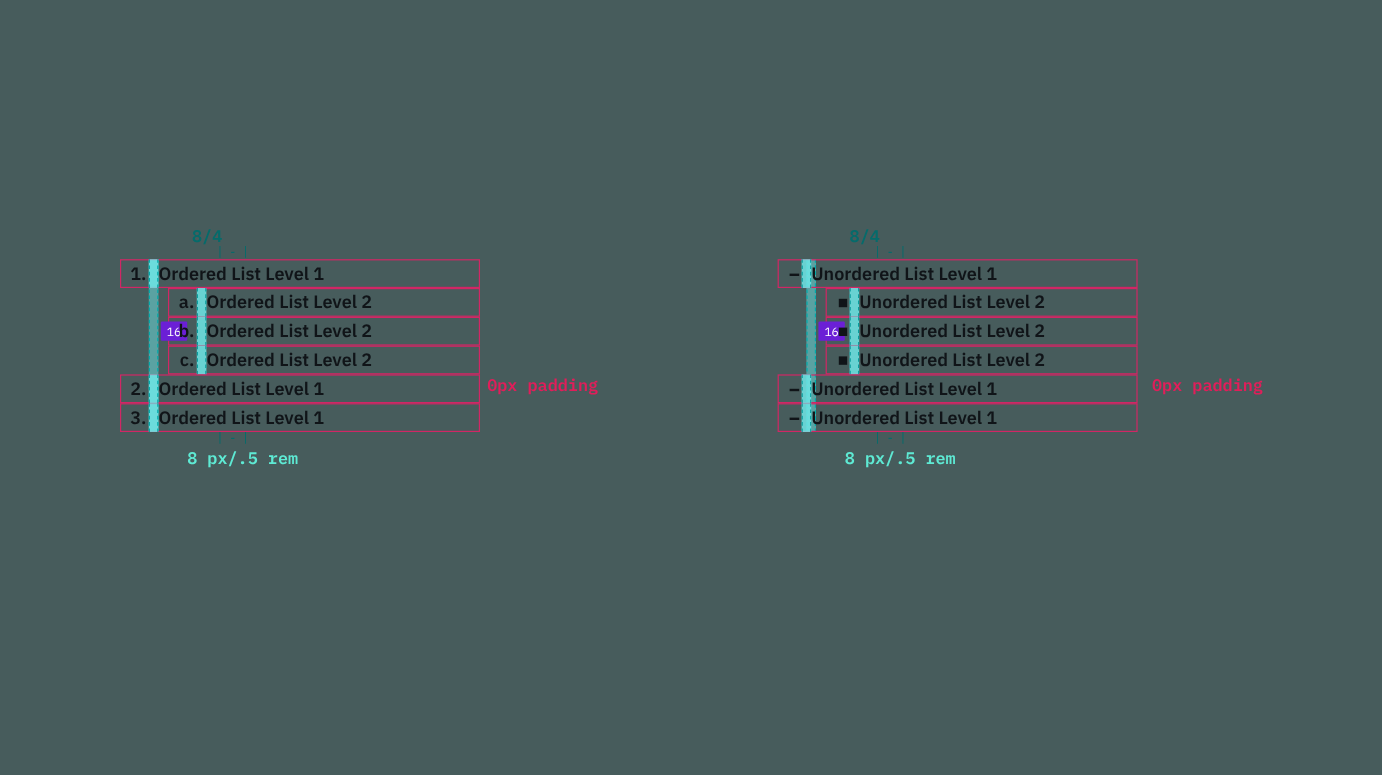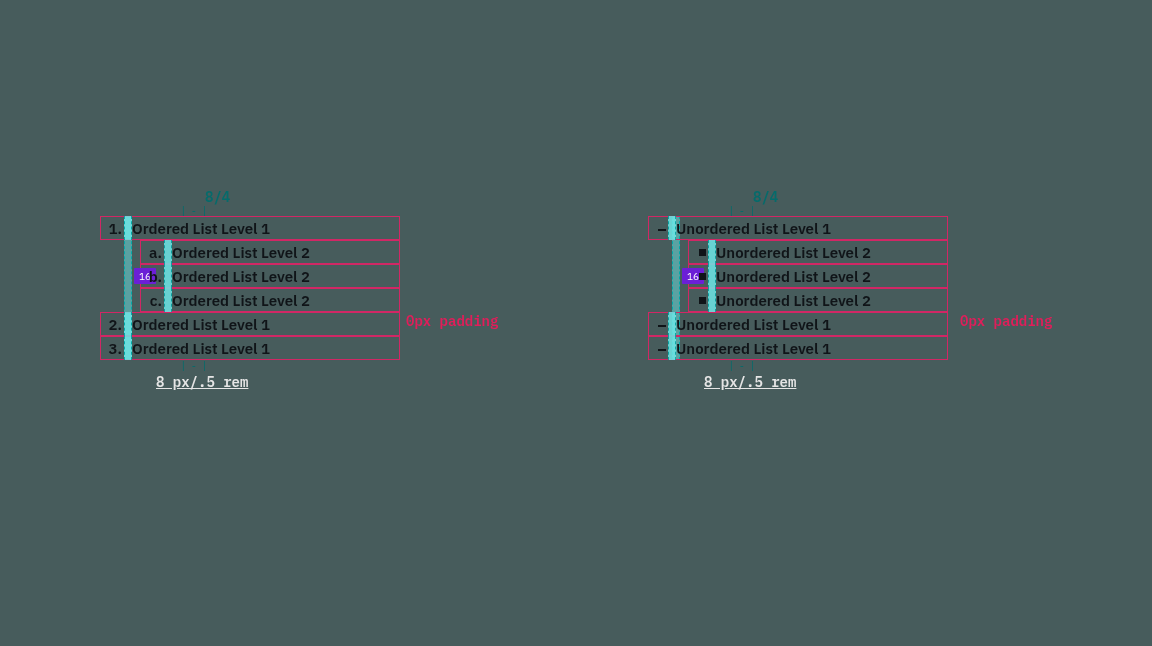--- a/index.html
+++ b/index.html
@@ -17,37 +17,36 @@
   }
   .spec.left  { left: 100px; top: 190px; }
   .spec.right { left: 648px; top: 190px; }
 
   
   .top-annot {
     color: #056b6b;
     font-size: 14px;
     font-weight: 600;
     text-align: left;
-    margin-left: 105px;
+    margin-left: 60px;
     line-height: 1.1;
   }
   .top-tick, .bottom-tick {
     color: #056b6b;
     font-size: 11px;
     letter-spacing: 4px;
     margin-left: 80px;
     line-height: 1;
   }
   .bottom-annot {
-    color: #e5e5e5;
+    color: #5eead4;
     font-size: 14px;
     font-weight: 600;
     margin-left: 56px;
     margin-top: 2px;
-    text-decoration: underline;
   }
 
   .listbox { position: relative; }
 
   .row {
     position: relative;
     height: 24px;
     display: flex;
     align-items: center;
   }

